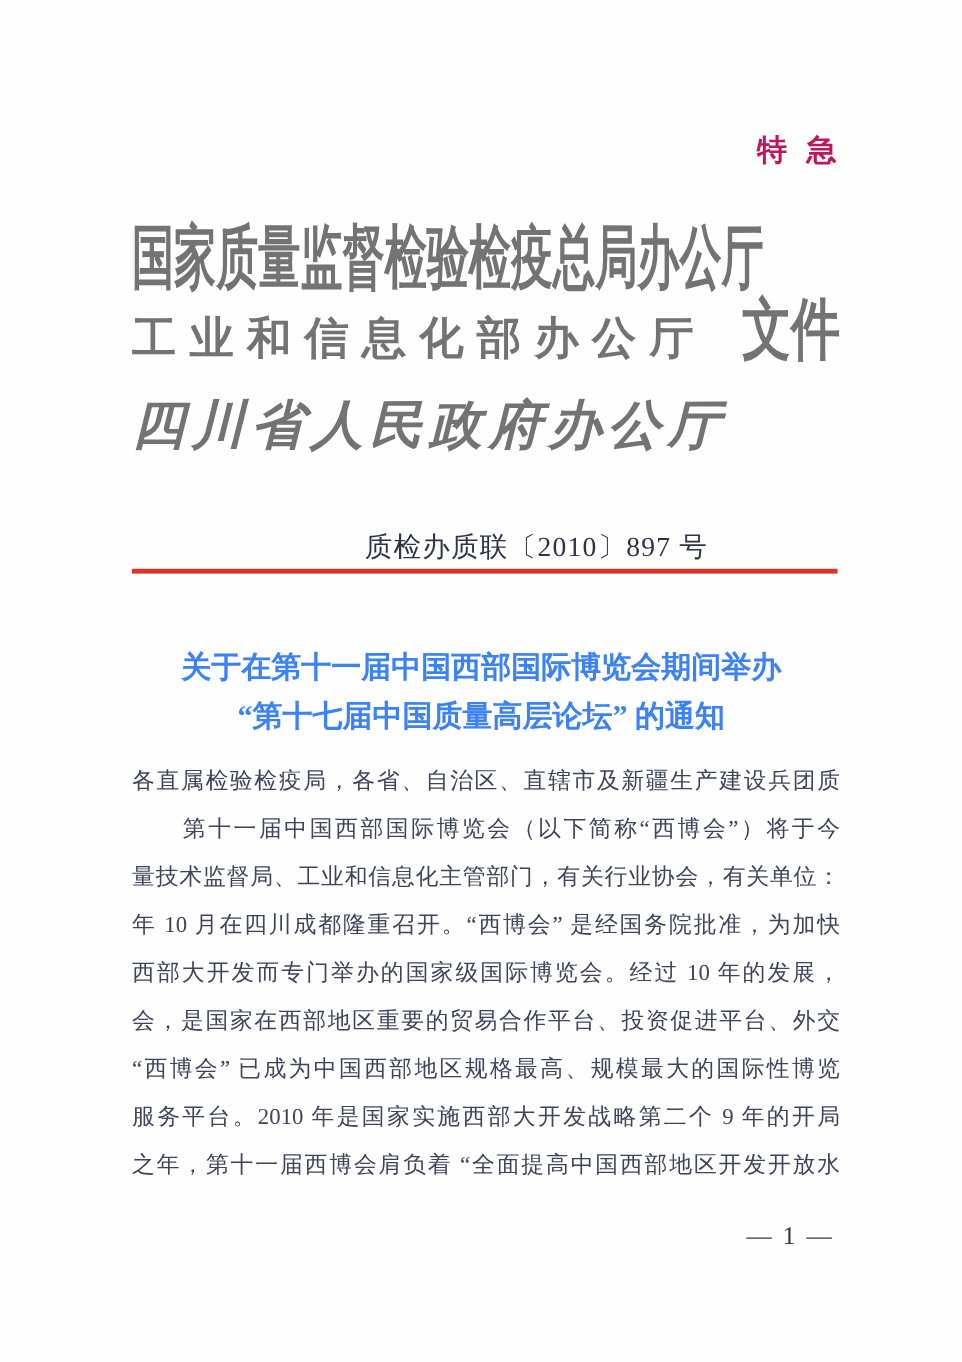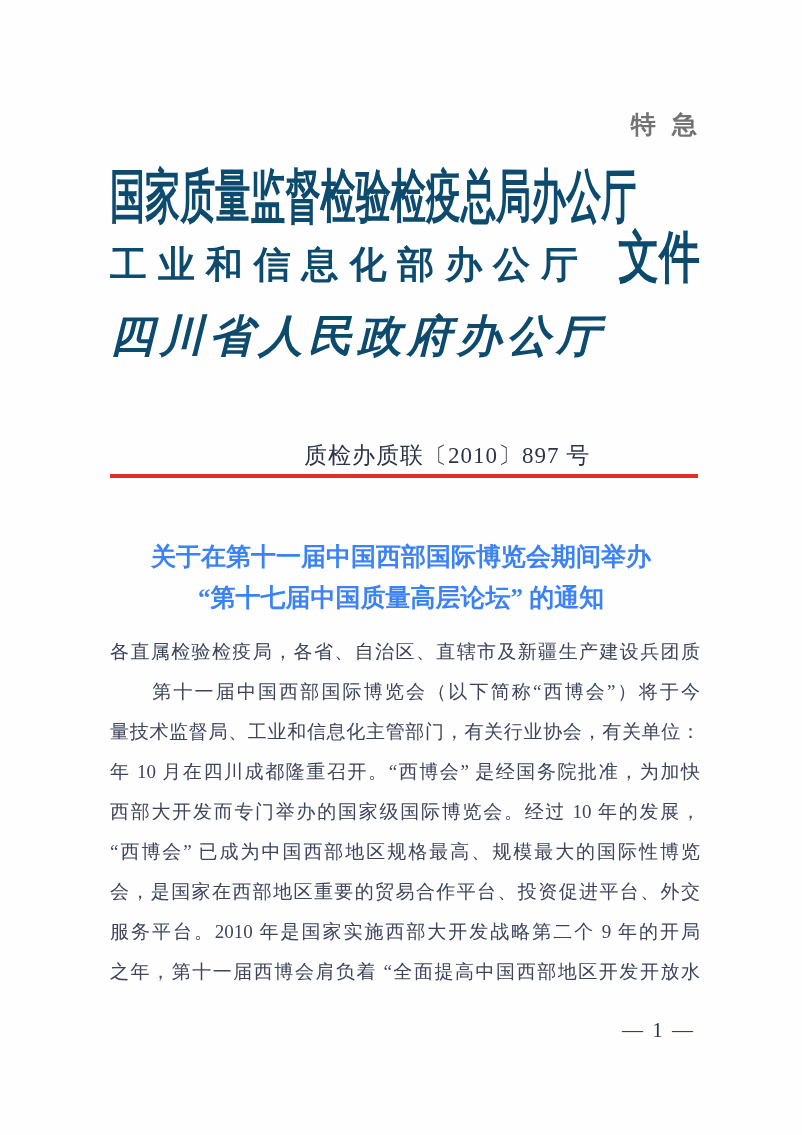--- a/index.html
+++ b/index.html
@@ -19,30 +19,30 @@
   }
 
   
   .urgent {
     position: absolute;
     top: 108px;
     right: 100px;
     font-size: 25px;
     font-weight: bold;
     letter-spacing: 5px;
-    color: #737373;
+    color: #be185d;
   }
 
   
   .letterhead {
     position: absolute;
-    top: 167px;
+    top: 185px;
     left: 110px;
     width: 590px;
-    color: #0c4a6e;
+    color: #737373;
   }
   .lh-line1 {
     height: 72px;
     line-height: 60px;
     white-space: nowrap;
   }
   .lh-line1 .stretch {
     display: inline-block;
     font-size: 58px;
     font-weight: bold;
@@ -168,21 +168,21 @@
     <div>关于在第十一届中国西部国际博览会期间举办</div>
     <div>“第十七届中国质量高层论坛” 的通知</div>
   </div>
 
   <div class="doc-body">
     <div class="body-line">各直属检验检疫局，各省、自治区、直辖市及新疆生产建设兵团质</div>
     <div class="body-line">　　第十一届中国西部国际博览会（以下简称“西博会”）将于今</div>
     <div class="body-line">量技术监督局、工业和信息化主管部门，有关行业协会，有关单位：</div>
     <div class="body-line">年 10 月在四川成都隆重召开。“西博会” 是经国务院批准，为加快</div>
     <div class="body-line">西部大开发而专门举办的国家级国际博览会。经过 10 年的发展，</div>
+    <div class="body-line">会，是国家在西部地区重要的贸易合作平台、投资促进平台、外交</div>
     <div class="body-line">“西博会” 已成为中国西部地区规格最高、规模最大的国际性博览</div>
-    <div class="body-line">会，是国家在西部地区重要的贸易合作平台、投资促进平台、外交</div>
     <div class="body-line">服务平台。2010 年是国家实施西部大开发战略第二个 9 年的开局</div>
     <div class="body-line">之年，第十一届西博会肩负着 “全面提高中国西部地区开发开放水</div>
   </div>
 
   <div class="page-number">— 1 —</div>
 
 </div>
 
 </body></html>

